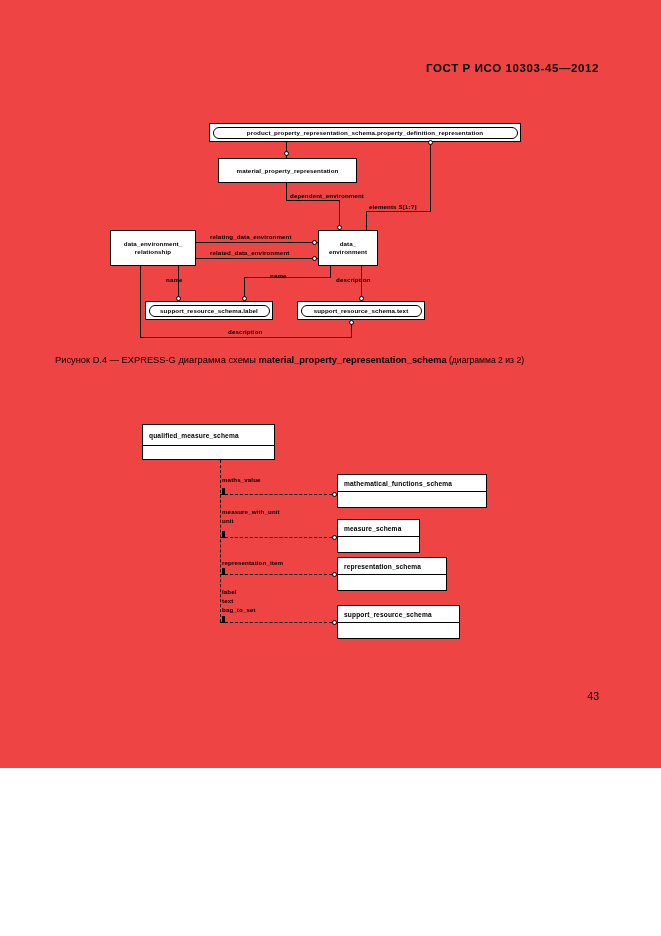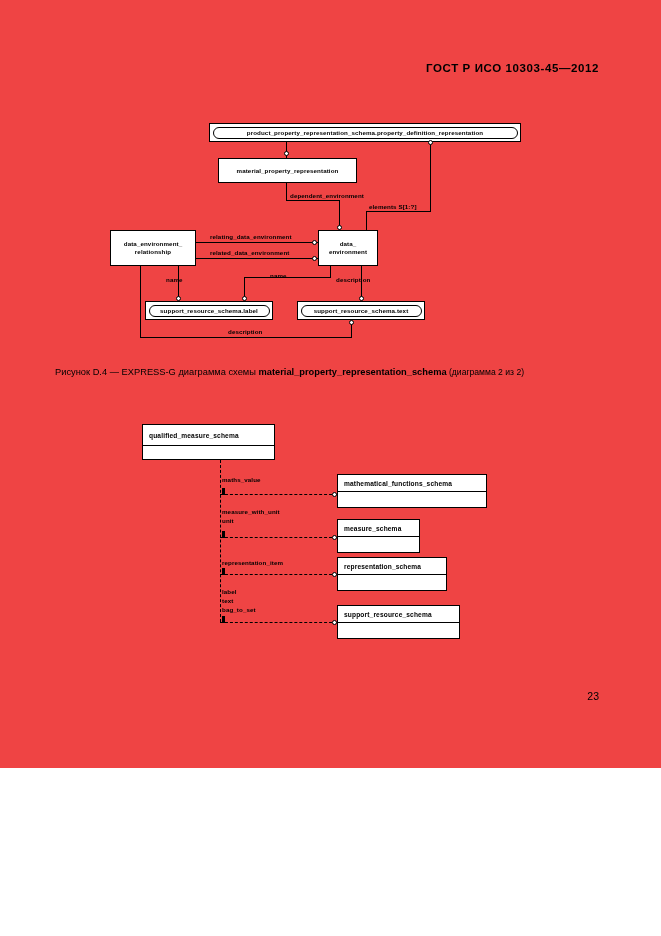--- a/index.html
+++ b/index.html
@@ -38,21 +38,20 @@
     right: 62px;
     bottom: 66px;
     font-size: 10.5px;
   }
   
   .caption {
     position: absolute;
     font-size: 9.3px;
     white-space: nowrap;
     color: #000;
-    margin-top: 12px;
   }
   .caption .cap-bold { font-weight: bold; }
   .caption .cap-small { font-size: 8.6px; }
 
   
   .diagram {
     position: absolute;
   }
   .dgm-box {
     position: absolute;
@@ -294,15 +293,15 @@
     <div class="lbl" style="left:222px; top:597px;">text</div>
     <div class="lbl" style="left:222px; top:606px;">bag_to_set</div>
 
     <div class="dgm-schema" style="left:337px; top:605px; width:123px; height:34px;">
       <div class="sch-title" style="height:16px;">support_resource_schema</div>
       <div class="sch-body"></div>
     </div>
   </div>
 
 
-  <div class="page-number">23</div>
+  <div class="page-number">43</div>
 
 </div>
 
 </body></html>

